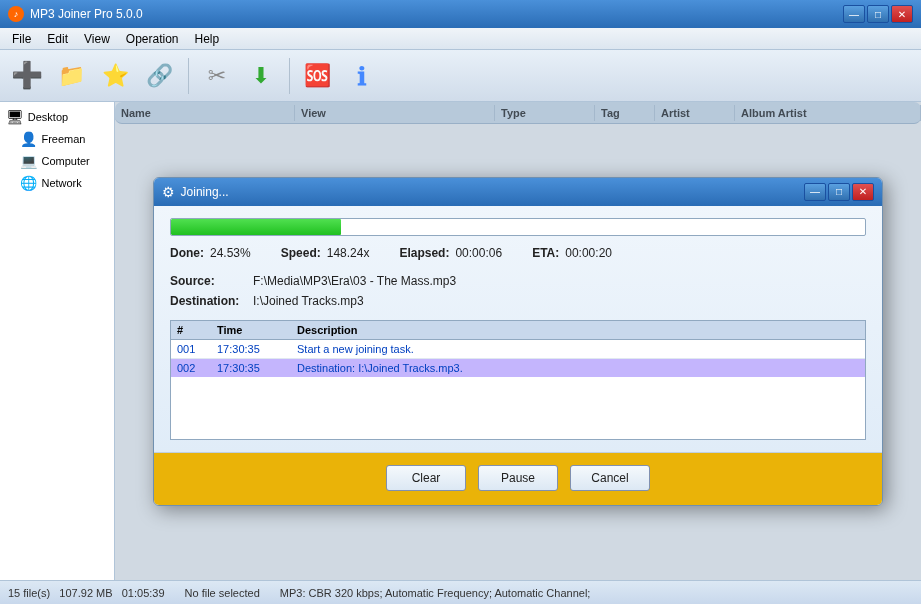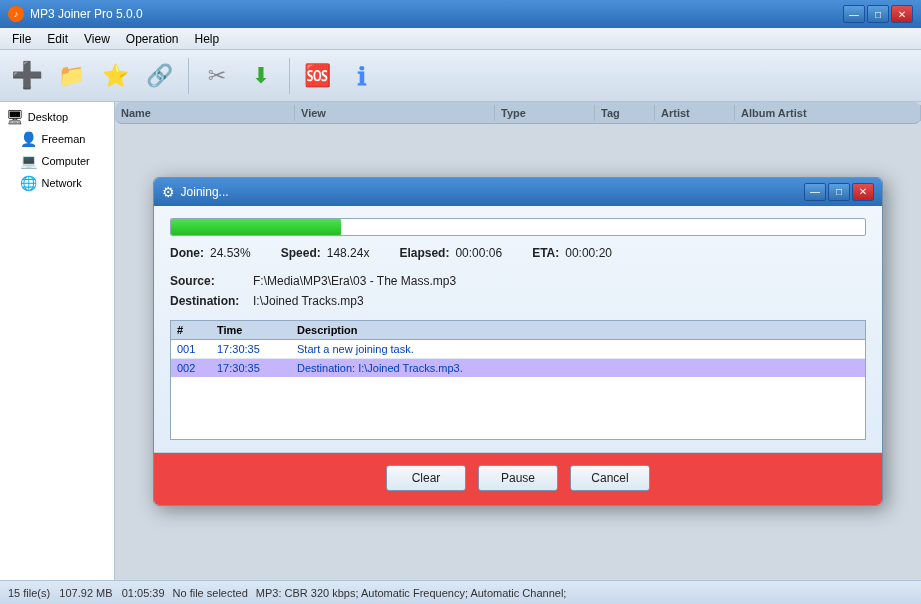--- a/index.html
+++ b/index.html
@@ -146,21 +146,21 @@
     .col-albumartist { flex: 1; }
 
     
     .status-bar {
       height: 24px;
       background: linear-gradient(to bottom, #dce8f4, #c8d8ec);
       border-top: 1px solid #b0c4d8;
       display: flex;
       align-items: center;
       padding: 0 8px;
-      gap: 8px;
+      gap: 20px;
       font-size: 11px;
       color: #333;
     }
 
     
     .dialog-overlay {
       position: absolute;
       top: 0; left: 0; right: 0; bottom: 0;
       background: rgba(100,130,160,0.3);
       display: flex;
@@ -285,21 +285,21 @@
     }
     .log-row:last-child { border-bottom: none; }
     .log-row.selected { background: #c4b5fd; }
 
     
     .dialog-footer {
       display: flex;
       justify-content: center;
       gap: 12px;
       padding: 12px 32px 14px;
-      background: #ef4444;
+      background: #eab308;
       border-top: 1px solid #c0d0e0;
     }
     .dialog-action-btn {
       min-width: 80px;
       height: 26px;
       padding: 0 16px;
       background: linear-gradient(to bottom, #f5f9fc, #dce8f4);
       border: 1px solid #8090b0;
       border-radius: 3px;
       cursor: pointer;

